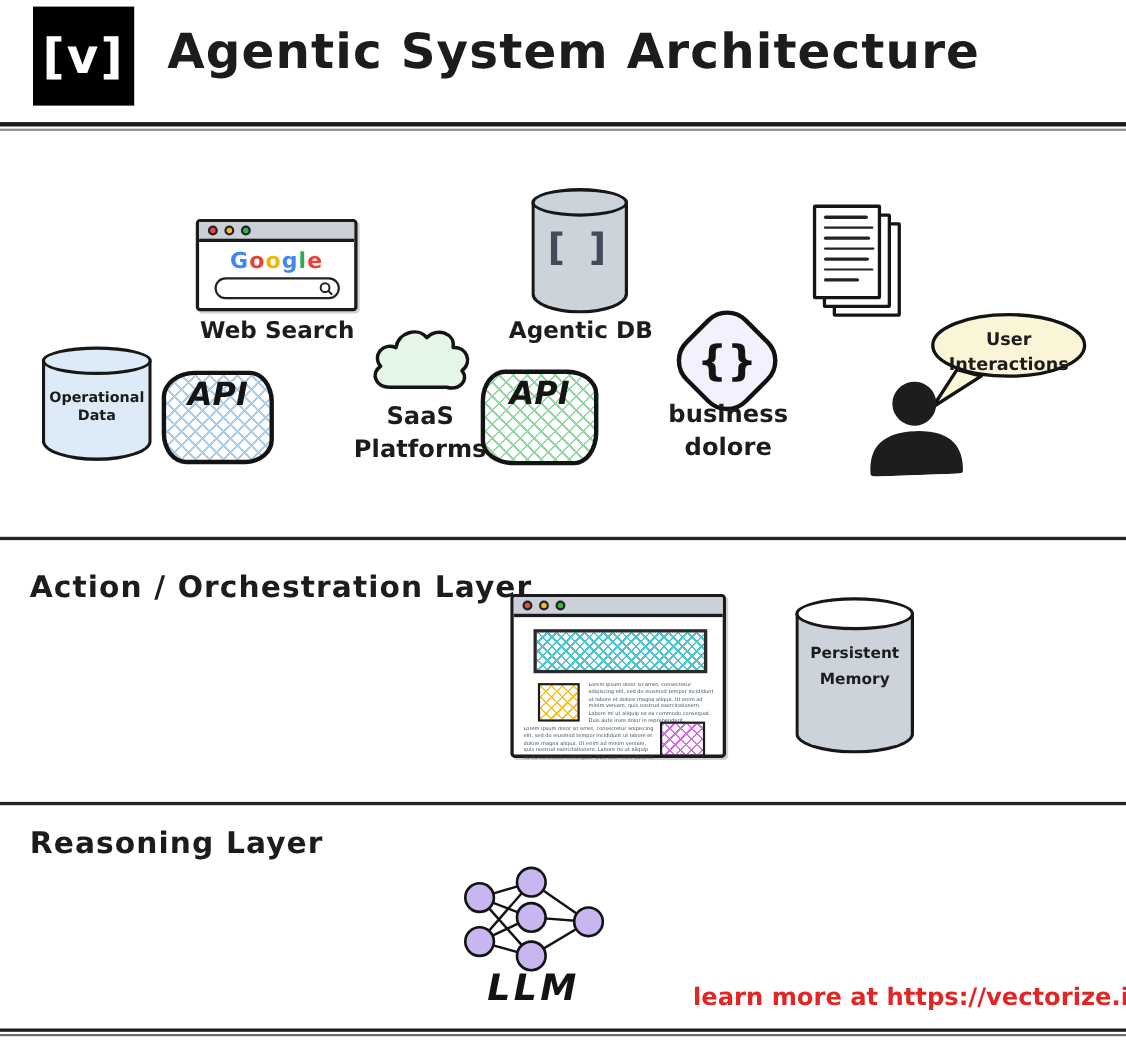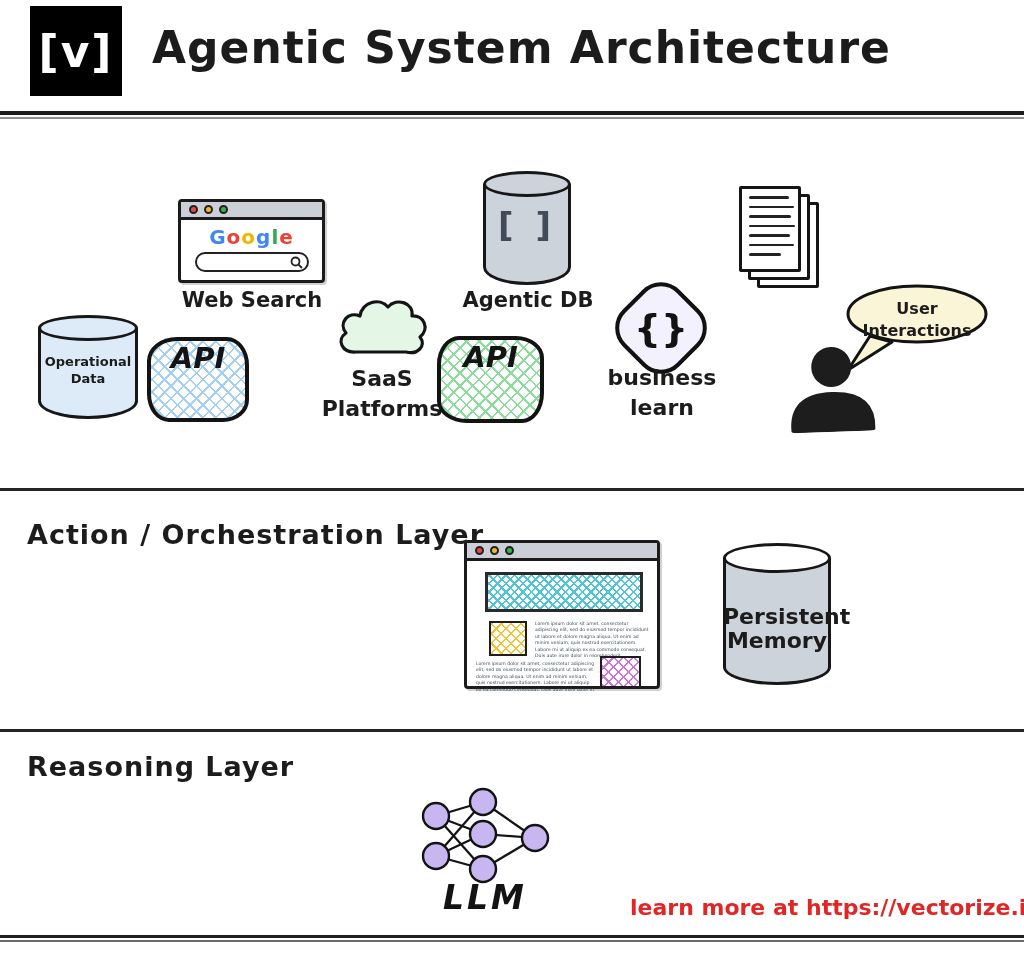--- a/index.html
+++ b/index.html
@@ -48,21 +48,21 @@
   .cyl-text { position:absolute; left:0; right:0; z-index:3; text-align:center; font-weight:600; color:var(--ink); }
   #vector-db { left:483px; top:171px; width:88px; height:114px; }
   #vector-db .cyl-top, #vector-db .cyl-body { background:var(--db-grey); }
   #vector-db .cyl-text { top:34px; font-size:34px; font-weight:700; color:#414b5a; letter-spacing:5px; }
   #operational-data { left:38px; top:315px; width:100px; height:104px; }
   #operational-data .cyl-top, #operational-data .cyl-body { background:var(--data-blue); }
   #operational-data .cyl-text { top:38px; font-size:13px; line-height:17px; }
   #persistent-memory { left:723px; top:543px; width:108px; height:142px; }
   #persistent-memory .cyl-top { background:#fff; height:30px; }
   #persistent-memory .cyl-body { top:15px; background:var(--db-grey); }
-  #persistent-memory .cyl-text { top:62px; font-size:22px; line-height:24px; }
+  #persistent-memory .cyl-text { top:39px; font-size:14px; line-height:24px; }
 
   
   .kb { position:absolute; left:739px; top:186px; width:82px; height:104px; }
   .kb-page { position:absolute; width:62px; height:86px; background:#fff; border:3px solid #151515; border-radius:2px; }
   .kb-p3 { left:18px; top:16px; } .kb-p2 { left:9px; top:8px; } .kb-p1 { left:0; top:0; }
   .kb-line { height:2.5px; background:#222; border-radius:2px; margin:7px 7px 0; }
 
   
   .hatch { background-image:
       repeating-linear-gradient(45deg, var(--hc) 0, var(--hc) 1.8px, transparent 1.8px, transparent 9px),
@@ -191,21 +191,21 @@
     <span>API</span>
   </div>
 
   <div class="bl">
     <div class="bl-back"></div>
     <div class="bl-front"></div>
     <div class="bl-glyph">{}</div>
   </div>
   <div class="lbl lbl2" style="left:597px; top:363px; width:130px; font-size:22px; line-height:30px;">
     <div>business</div>
-    <div>learn</div>
+    <div>dolore</div>
   </div>
 
   <svg class="bubble-svg" width="152" height="92" viewBox="0 0 152 92">
     <polygon points="30,52 8,86 52,58" fill="var(--bubble-cream)" stroke="#131313" stroke-width="3" stroke-linejoin="round"></polygon>
     <ellipse cx="77" cy="30" rx="69" ry="28" fill="var(--bubble-cream)" stroke="#131313" stroke-width="3"></ellipse>
   </svg>
   <div class="bubble-text">
     <div>User</div>
     <div>Interactions</div>
   </div>

